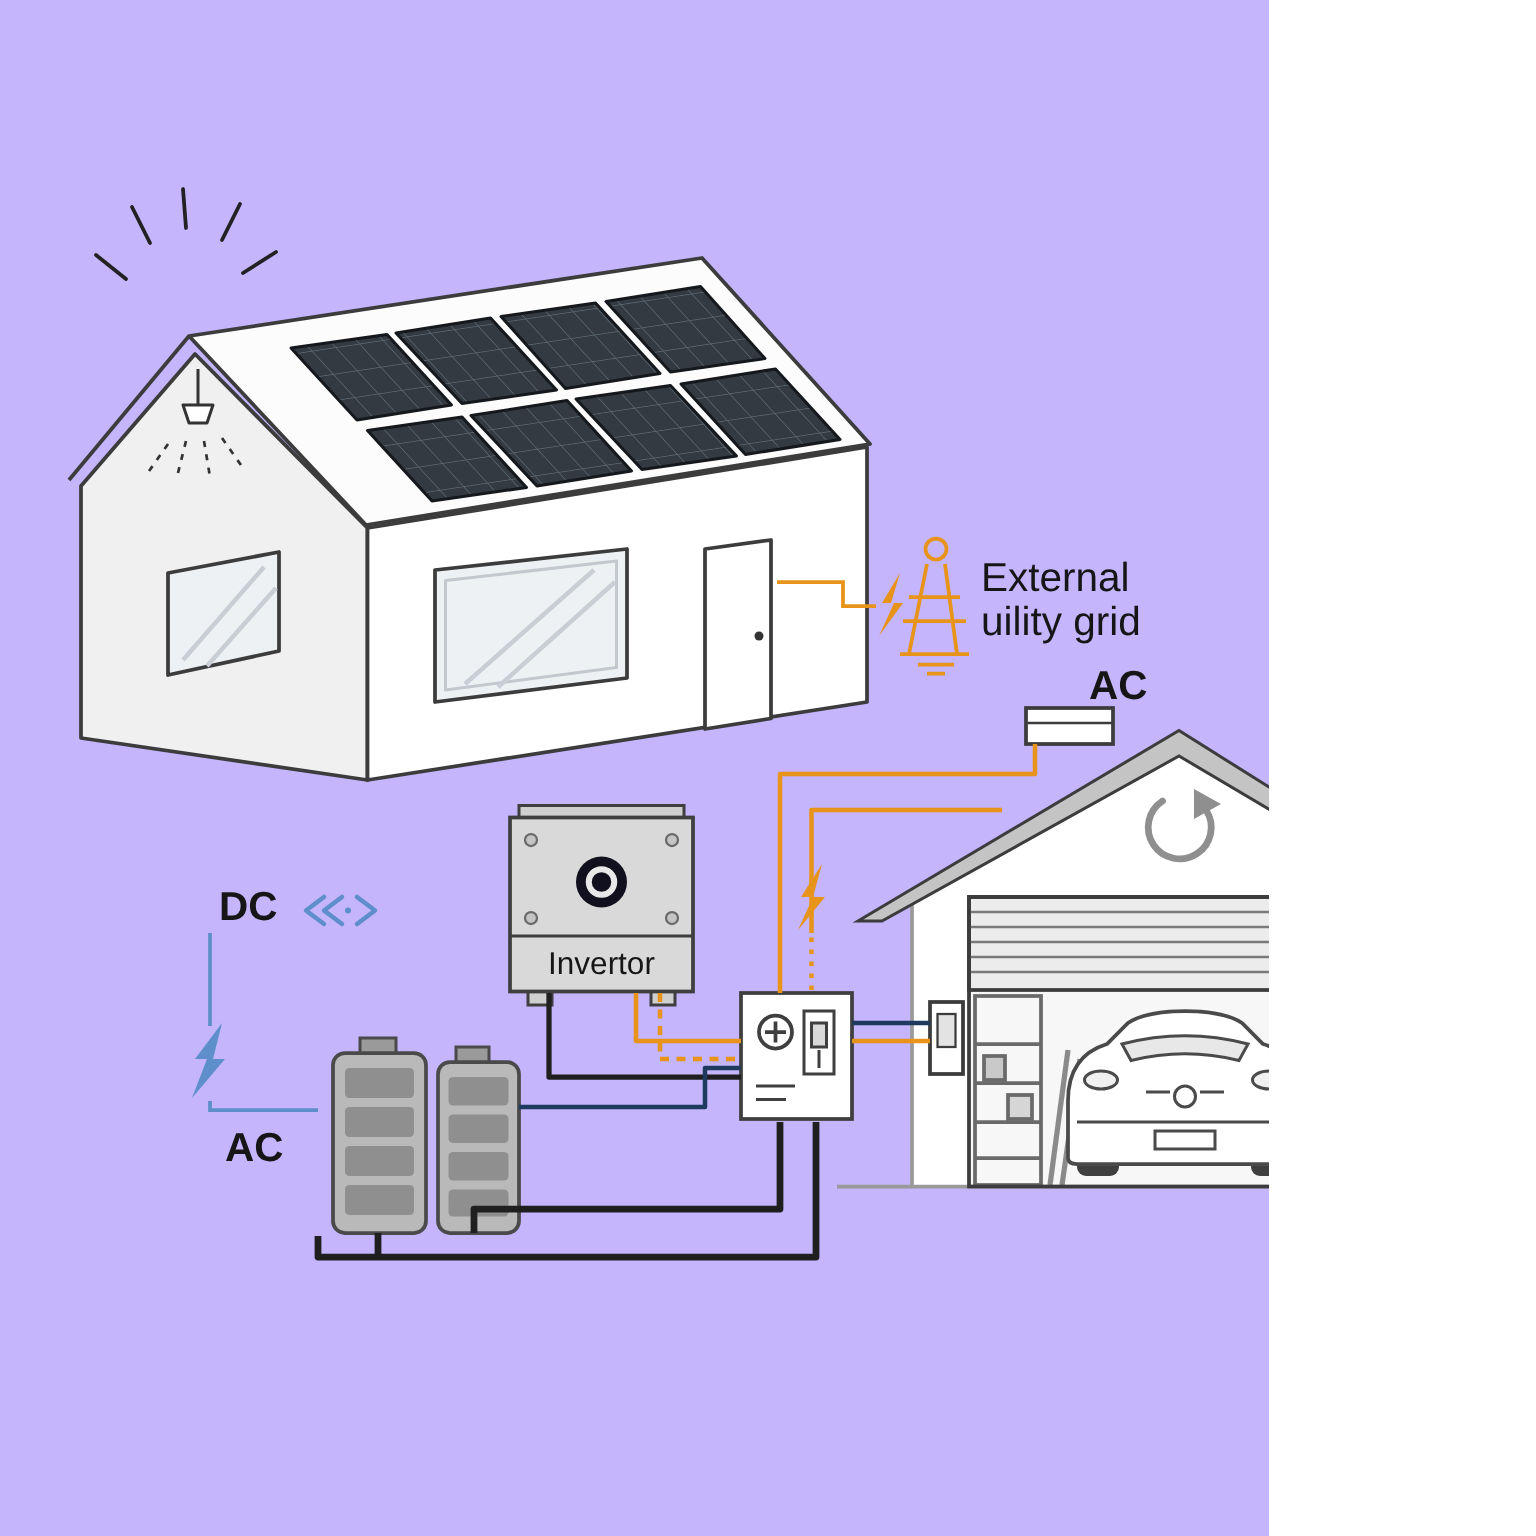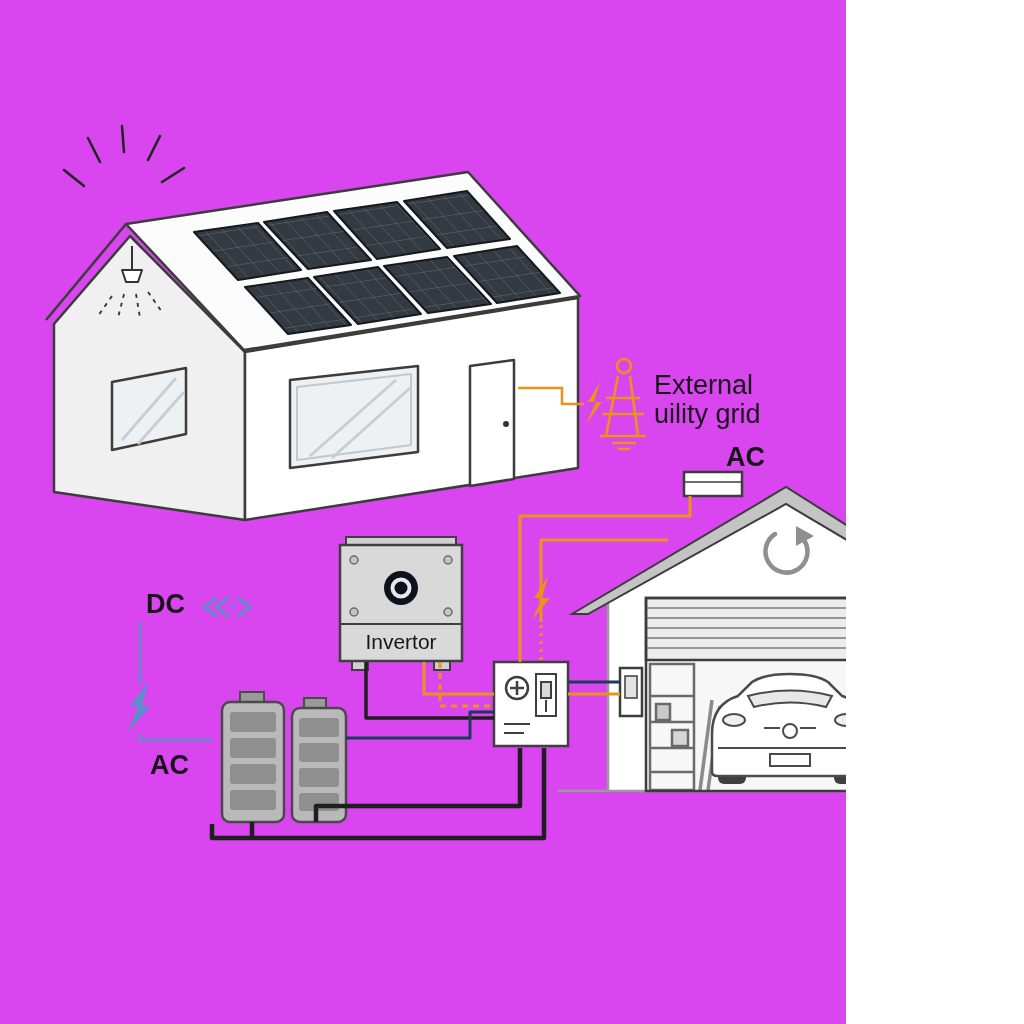--- a/index.html
+++ b/index.html
@@ -1,16 +1,16 @@
 <!DOCTYPE html>
 <html><head>
 <meta charset="utf-8">
 <style>
   html,body{margin:0;padding:0;background:#ffffff;}
-  .canvas{position:relative;width:846px;height:1024px;background:#d946ef;overflow:hidden;
+  .canvas{position:relative;width:846px;height:1024px;background:#c4b5fd;overflow:hidden;
           font-family:"Liberation Sans",sans-serif;}
   svg{position:absolute;left:0;top:0;}
   text{font-family:"Liberation Sans",sans-serif;fill:#161616;}
   .lbl-big{font-size:27px;font-weight:600;}
   .lbl-grid{font-size:27px;font-weight:500;}
   .lbl-inv{font-size:21px;font-weight:400;}
 </style>
 </head>
 <body>
 

